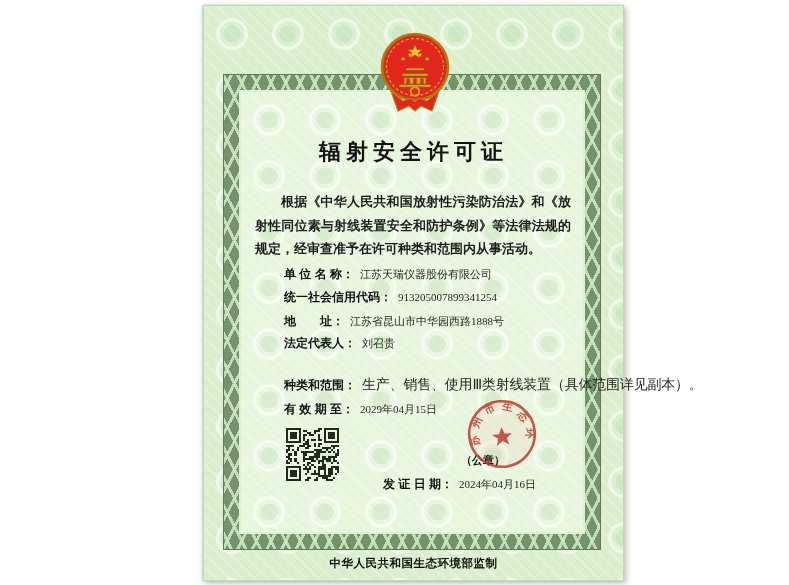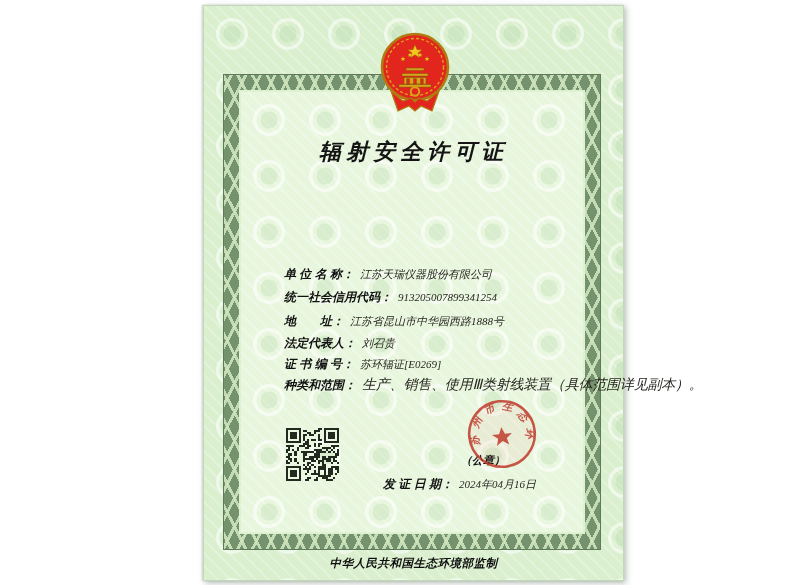--- a/index.html
+++ b/index.html
@@ -14,21 +14,20 @@
     box-shadow:2px 2px 6px rgba(90,110,90,.45), -1px 0 2px rgba(120,140,120,.3);
     border:1px solid #c3d8bb;
     box-sizing:border-box;
   }
   .wm{
     background-image:
       radial-gradient(circle, rgba(255,255,255,0) 12px, rgba(255,255,255,.55) 13px, rgba(255,255,255,.55) 15.5px, rgba(255,255,255,0) 16.5px),
       radial-gradient(circle, rgba(150,200,140,.20) 0px, rgba(150,200,140,.20) 8px, rgba(150,200,140,0) 9px),
       repeating-linear-gradient(45deg, rgba(255,255,255,.25) 0 2px, rgba(255,255,255,0) 2px 9px);
     background-size:56px 56px,56px 56px,auto;
-    font-style:italic;
   }
   .frame{
     position:absolute;left:19px;top:68px;width:378px;height:476px;
     background:
       repeating-linear-gradient(63deg, rgba(205,228,189,0) 0 5px, rgba(205,228,189,.9) 5px 8px, rgba(205,228,189,0) 8px 13px),
       repeating-linear-gradient(117deg, rgba(205,228,189,0) 0 5px, rgba(205,228,189,.9) 5px 8px, rgba(205,228,189,0) 8px 13px),
       #75926f;
     border:1px solid #5e7b59;
     box-sizing:border-box;
   }
@@ -96,38 +95,39 @@
       <rect x="-8.2" y="11.8" width="2.6" height="5.2"></rect>
       <rect x="-1.3" y="11.8" width="2.6" height="5.2"></rect>
       <rect x="5.6" y="11.8" width="2.6" height="5.2"></rect>
     </g>
     <circle cx="0" cy="24.5" r="4.2" fill="none" stroke="#d9a31b" stroke-width="2"></circle>
     <path d="M-24,24 L-12,34 L-4,31 L0,35 L4,31 L12,34 L24,24 L17,44 L6,39 L0,44 L-6,39 L-17,44 Z" fill="#e3261d" stroke="#b07c12" stroke-width="1.2"></path>
   </svg>
 
   <div class="title">辐射安全许可证</div>
 
+  <p class="para">根据《中华人民共和国放射性污染防治法》和《放射性同位素与射线装置安全和防护条例》等法律法规的规定，经审查准予在许可种类和范围内从事活动。</p>
 
   <div class="frow r1">
     <span class="flabel">单 位 名 称：</span><span class="fval">江苏天瑞仪器股份有限公司</span>
   </div>
   <div class="frow r2">
     <span class="flabel">统一社会信用代码：</span><span class="fval">913205007899341254</span>
   </div>
   <div class="frow r3">
     <span class="flabel">地　　址：</span><span class="fval">江苏省昆山市中华园西路1888号</span>
   </div>
   <div class="frow r4">
     <span class="flabel">法定代表人：</span><span class="fval">刘召贵</span>
   </div>
-  <div class="frow r5">
-    <span class="flabel">证 书 编 号：</span><span class="fval">苏环辐证[E0269]</span>
-  </div>
   <div class="frow r6">
     <span class="flabel">种类和范围：</span><span class="fval small">生产、销售、使用Ⅲ类射线装置（具体范围详见副本）。</span>
+  </div>
+  <div class="frow r7">
+    <span class="flabel">有 效 期 至：</span><span class="fval">2029年04月15日</span>
   </div>
 
   <div class="qr">
     <svg id="qr-svg" viewBox="0 0 25 25" width="53" height="53" shape-rendering="crispEdges" xmlns="http://www.w3.org/2000/svg">
         <path d="M0,0h1v1h-1zM1,0h1v1h-1zM2,0h1v1h-1zM3,0h1v1h-1zM4,0h1v1h-1zM5,0h1v1h-1zM6,0h1v1h-1zM15,0h1v1h-1zM16,0h1v1h-1zM18,0h1v1h-1zM19,0h1v1h-1zM20,0h1v1h-1zM21,0h1v1h-1zM22,0h1v1h-1zM23,0h1v1h-1zM24,0h1v1h-1zM0,1h1v1h-1zM6,1h1v1h-1zM8,1h1v1h-1zM9,1h1v1h-1zM13,1h1v1h-1zM14,1h1v1h-1zM15,1h1v1h-1zM18,1h1v1h-1zM24,1h1v1h-1zM0,2h1v1h-1zM2,2h1v1h-1zM3,2h1v1h-1zM4,2h1v1h-1zM6,2h1v1h-1zM10,2h1v1h-1zM11,2h1v1h-1zM13,2h1v1h-1zM18,2h1v1h-1zM20,2h1v1h-1zM21,2h1v1h-1zM22,2h1v1h-1zM24,2h1v1h-1zM0,3h1v1h-1zM2,3h1v1h-1zM3,3h1v1h-1zM4,3h1v1h-1zM6,3h1v1h-1zM8,3h1v1h-1zM9,3h1v1h-1zM11,3h1v1h-1zM12,3h1v1h-1zM15,3h1v1h-1zM18,3h1v1h-1zM20,3h1v1h-1zM21,3h1v1h-1zM22,3h1v1h-1zM24,3h1v1h-1zM0,4h1v1h-1zM2,4h1v1h-1zM3,4h1v1h-1zM4,4h1v1h-1zM6,4h1v1h-1zM8,4h1v1h-1zM15,4h1v1h-1zM18,4h1v1h-1zM20,4h1v1h-1zM21,4h1v1h-1zM22,4h1v1h-1zM24,4h1v1h-1zM0,5h1v1h-1zM6,5h1v1h-1zM8,5h1v1h-1zM10,5h1v1h-1zM12,5h1v1h-1zM13,5h1v1h-1zM15,5h1v1h-1zM16,5h1v1h-1zM18,5h1v1h-1zM24,5h1v1h-1zM0,6h1v1h-1zM1,6h1v1h-1zM2,6h1v1h-1zM3,6h1v1h-1zM4,6h1v1h-1zM5,6h1v1h-1zM6,6h1v1h-1zM9,6h1v1h-1zM10,6h1v1h-1zM18,6h1v1h-1zM19,6h1v1h-1zM20,6h1v1h-1zM21,6h1v1h-1zM22,6h1v1h-1zM23,6h1v1h-1zM24,6h1v1h-1zM8,7h1v1h-1zM9,7h1v1h-1zM10,7h1v1h-1zM13,7h1v1h-1zM15,7h1v1h-1zM16,7h1v1h-1zM0,8h1v1h-1zM1,8h1v1h-1zM2,8h1v1h-1zM3,8h1v1h-1zM6,8h1v1h-1zM7,8h1v1h-1zM8,8h1v1h-1zM10,8h1v1h-1zM11,8h1v1h-1zM13,8h1v1h-1zM15,8h1v1h-1zM21,8h1v1h-1zM22,8h1v1h-1zM23,8h1v1h-1zM24,8h1v1h-1zM1,9h1v1h-1zM5,9h1v1h-1zM9,9h1v1h-1zM10,9h1v1h-1zM17,9h1v1h-1zM18,9h1v1h-1zM19,9h1v1h-1zM20,9h1v1h-1zM22,9h1v1h-1zM0,10h1v1h-1zM1,10h1v1h-1zM3,10h1v1h-1zM5,10h1v1h-1zM13,10h1v1h-1zM14,10h1v1h-1zM15,10h1v1h-1zM16,10h1v1h-1zM19,10h1v1h-1zM21,10h1v1h-1zM24,10h1v1h-1zM0,11h1v1h-1zM4,11h1v1h-1zM7,11h1v1h-1zM8,11h1v1h-1zM9,11h1v1h-1zM10,11h1v1h-1zM11,11h1v1h-1zM12,11h1v1h-1zM14,11h1v1h-1zM15,11h1v1h-1zM16,11h1v1h-1zM17,11h1v1h-1zM18,11h1v1h-1zM20,11h1v1h-1zM22,11h1v1h-1zM24,11h1v1h-1zM1,12h1v1h-1zM2,12h1v1h-1zM4,12h1v1h-1zM8,12h1v1h-1zM9,12h1v1h-1zM13,12h1v1h-1zM14,12h1v1h-1zM15,12h1v1h-1zM23,12h1v1h-1zM24,12h1v1h-1zM0,13h1v1h-1zM1,13h1v1h-1zM8,13h1v1h-1zM11,13h1v1h-1zM12,13h1v1h-1zM13,13h1v1h-1zM14,13h1v1h-1zM15,13h1v1h-1zM17,13h1v1h-1zM18,13h1v1h-1zM20,13h1v1h-1zM21,13h1v1h-1zM22,13h1v1h-1zM23,13h1v1h-1zM1,14h1v1h-1zM2,14h1v1h-1zM4,14h1v1h-1zM8,14h1v1h-1zM9,14h1v1h-1zM10,14h1v1h-1zM11,14h1v1h-1zM12,14h1v1h-1zM14,14h1v1h-1zM17,14h1v1h-1zM18,14h1v1h-1zM19,14h1v1h-1zM20,14h1v1h-1zM22,14h1v1h-1zM0,15h1v1h-1zM2,15h1v1h-1zM4,15h1v1h-1zM8,15h1v1h-1zM12,15h1v1h-1zM13,15h1v1h-1zM15,15h1v1h-1zM16,15h1v1h-1zM17,15h1v1h-1zM19,15h1v1h-1zM20,15h1v1h-1zM22,15h1v1h-1zM23,15h1v1h-1zM0,16h1v1h-1zM1,16h1v1h-1zM5,16h1v1h-1zM10,16h1v1h-1zM11,16h1v1h-1zM15,16h1v1h-1zM17,16h1v1h-1zM21,16h1v1h-1zM24,16h1v1h-1zM8,17h1v1h-1zM10,17h1v1h-1zM12,17h1v1h-1zM17,17h1v1h-1zM18,17h1v1h-1zM0,18h1v1h-1zM1,18h1v1h-1zM2,18h1v1h-1zM3,18h1v1h-1zM4,18h1v1h-1zM5,18h1v1h-1zM6,18h1v1h-1zM9,18h1v1h-1zM11,18h1v1h-1zM13,18h1v1h-1zM15,18h1v1h-1zM16,18h1v1h-1zM17,18h1v1h-1zM18,18h1v1h-1zM21,18h1v1h-1zM22,18h1v1h-1zM23,18h1v1h-1zM24,18h1v1h-1zM0,19h1v1h-1zM6,19h1v1h-1zM8,19h1v1h-1zM9,19h1v1h-1zM10,19h1v1h-1zM11,19h1v1h-1zM15,19h1v1h-1zM16,19h1v1h-1zM17,19h1v1h-1zM18,19h1v1h-1zM20,19h1v1h-1zM21,19h1v1h-1zM23,19h1v1h-1zM24,19h1v1h-1zM0,20h1v1h-1zM2,20h1v1h-1zM3,20h1v1h-1zM4,20h1v1h-1zM6,20h1v1h-1zM10,20h1v1h-1zM13,20h1v1h-1zM15,20h1v1h-1zM18,20h1v1h-1zM20,20h1v1h-1zM21,20h1v1h-1zM24,20h1v1h-1zM0,21h1v1h-1zM2,21h1v1h-1zM3,21h1v1h-1zM4,21h1v1h-1zM6,21h1v1h-1zM9,21h1v1h-1zM12,21h1v1h-1zM13,21h1v1h-1zM14,21h1v1h-1zM15,21h1v1h-1zM18,21h1v1h-1zM20,21h1v1h-1zM21,21h1v1h-1zM23,21h1v1h-1zM0,22h1v1h-1zM2,22h1v1h-1zM3,22h1v1h-1zM4,22h1v1h-1zM6,22h1v1h-1zM15,22h1v1h-1zM16,22h1v1h-1zM17,22h1v1h-1zM18,22h1v1h-1zM19,22h1v1h-1zM20,22h1v1h-1zM0,23h1v1h-1zM6,23h1v1h-1zM10,23h1v1h-1zM11,23h1v1h-1zM14,23h1v1h-1zM17,23h1v1h-1zM18,23h1v1h-1zM19,23h1v1h-1zM22,23h1v1h-1zM0,24h1v1h-1zM1,24h1v1h-1zM2,24h1v1h-1zM3,24h1v1h-1zM4,24h1v1h-1zM5,24h1v1h-1zM6,24h1v1h-1zM9,24h1v1h-1zM10,24h1v1h-1zM13,24h1v1h-1zM14,24h1v1h-1zM19,24h1v1h-1zM20,24h1v1h-1zM21,24h1v1h-1z" fill="#222a20"></path>
       </svg>
   </div>
 
   <div class="seal-note">（公章）</div>
   <div class="date-row">

